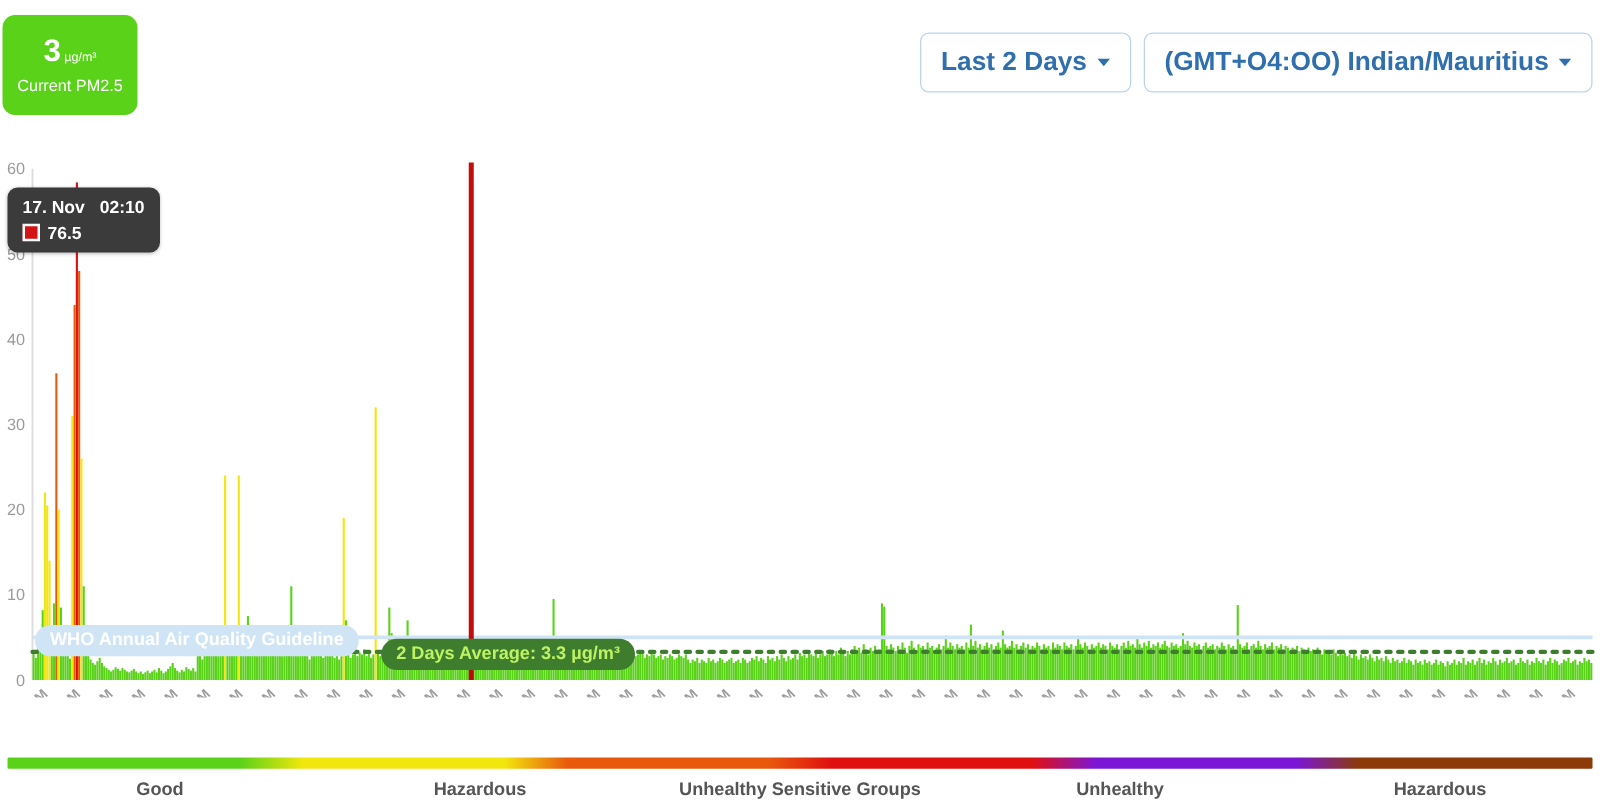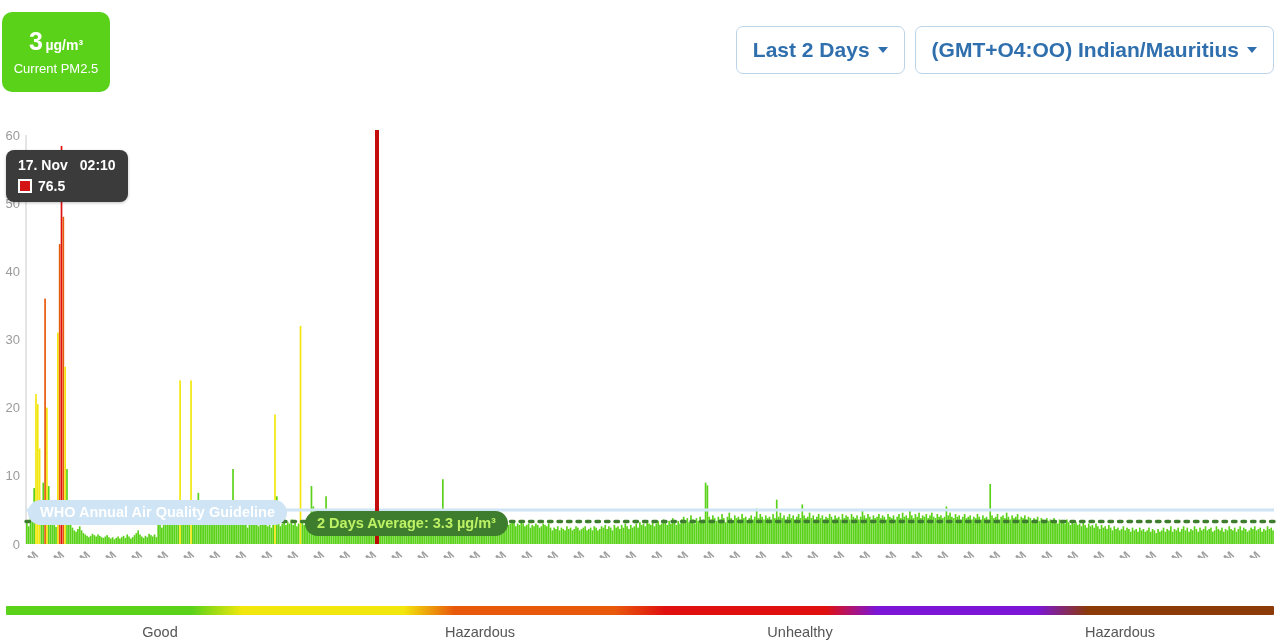--- a/index.html
+++ b/index.html
@@ -18,21 +18,21 @@
     border-radius: 10px;
     display: flex; flex-direction: column;
     align-items: center; justify-content: center;
     color: #fff;
   }
   .pm-value-row {
     display: flex; align-items: baseline; justify-content: center;
     gap: 3px; line-height: 1;
   }
   .pm-value { font-size: 25px; font-weight: bold; letter-spacing: -.3px; }
-  .pm-unit  { font-size: 14px; font-weight: bold; }
+  .pm-unit  { font-size: 10px; font-weight: normal; }
   .pm-label { font-size: 13px; margin-top: 7px; font-weight: 400; }
 
   
   .controls {
     position: absolute; right: 6px; top: 26px;
     display: flex; gap: 10px; align-items: center;
   }
   .dd {
     border: 1px solid #bcd4ea; border-radius: 7px;
     background: #fff; color: #2f6fad;
@@ -95,21 +95,21 @@
     background: #3e7d2e; color: #bef264;
   }
 
   
   .legend { position: absolute; left: 0; bottom: 0; width: 1280px; }
   .legend-bar {
     height: 9px; width: 1268px; margin: 0 6px;
     border-radius: 1px;
   }
   .legend-labels {
-    display: flex; width: 1280px; margin-top: 9px;
+    display: flex; width: 1280px; margin-top: 9px; font-weight: bold;
   }
   .legend-labels > div {
     flex: 1 1 0; text-align: center;
     font-size: 14.5px; color: #555; 
   }
 </style>
 </head>
 <body>
 
 <div id="root">
@@ -895,18 +895,19 @@
   </div>
 
   <div class="pill pill-who" style="background: rgb(207, 228, 245);">WHO Annual Air Quality Guideline</div>
   <div class="pill pill-avg" style="background: rgb(62, 125, 46);">2 Days Average: 3.3 µg/m³</div>
 
   <div class="legend">
     <div class="legend-bar" id="legend-bar" style="background: linear-gradient(to right, rgb(91, 210, 26) 2%, rgb(91, 210, 26) 14.6667%, rgb(242, 231, 12) 18.6667%, rgb(242, 231, 12) 31.3333%, rgb(232, 89, 12) 35.3333%, rgb(232, 89, 12) 48%, rgb(224, 16, 16) 52%, rgb(224, 16, 16) 64.6667%, rgb(123, 22, 214) 68.6667%, rgb(123, 22, 214) 81.3333%, rgb(139, 58, 8) 85.3333%, rgb(139, 58, 8) 98%);"></div>
     <div class="legend-labels" id="legend-labels">
         <div>Good</div>
         <div>Hazardous</div>
+        <div>Unhealthy Sensitive Groups</div>
         <div>Unhealthy</div>
         <div>Hazardous</div>
       </div>
   </div>
 
 </div>
 
 </body></html>

